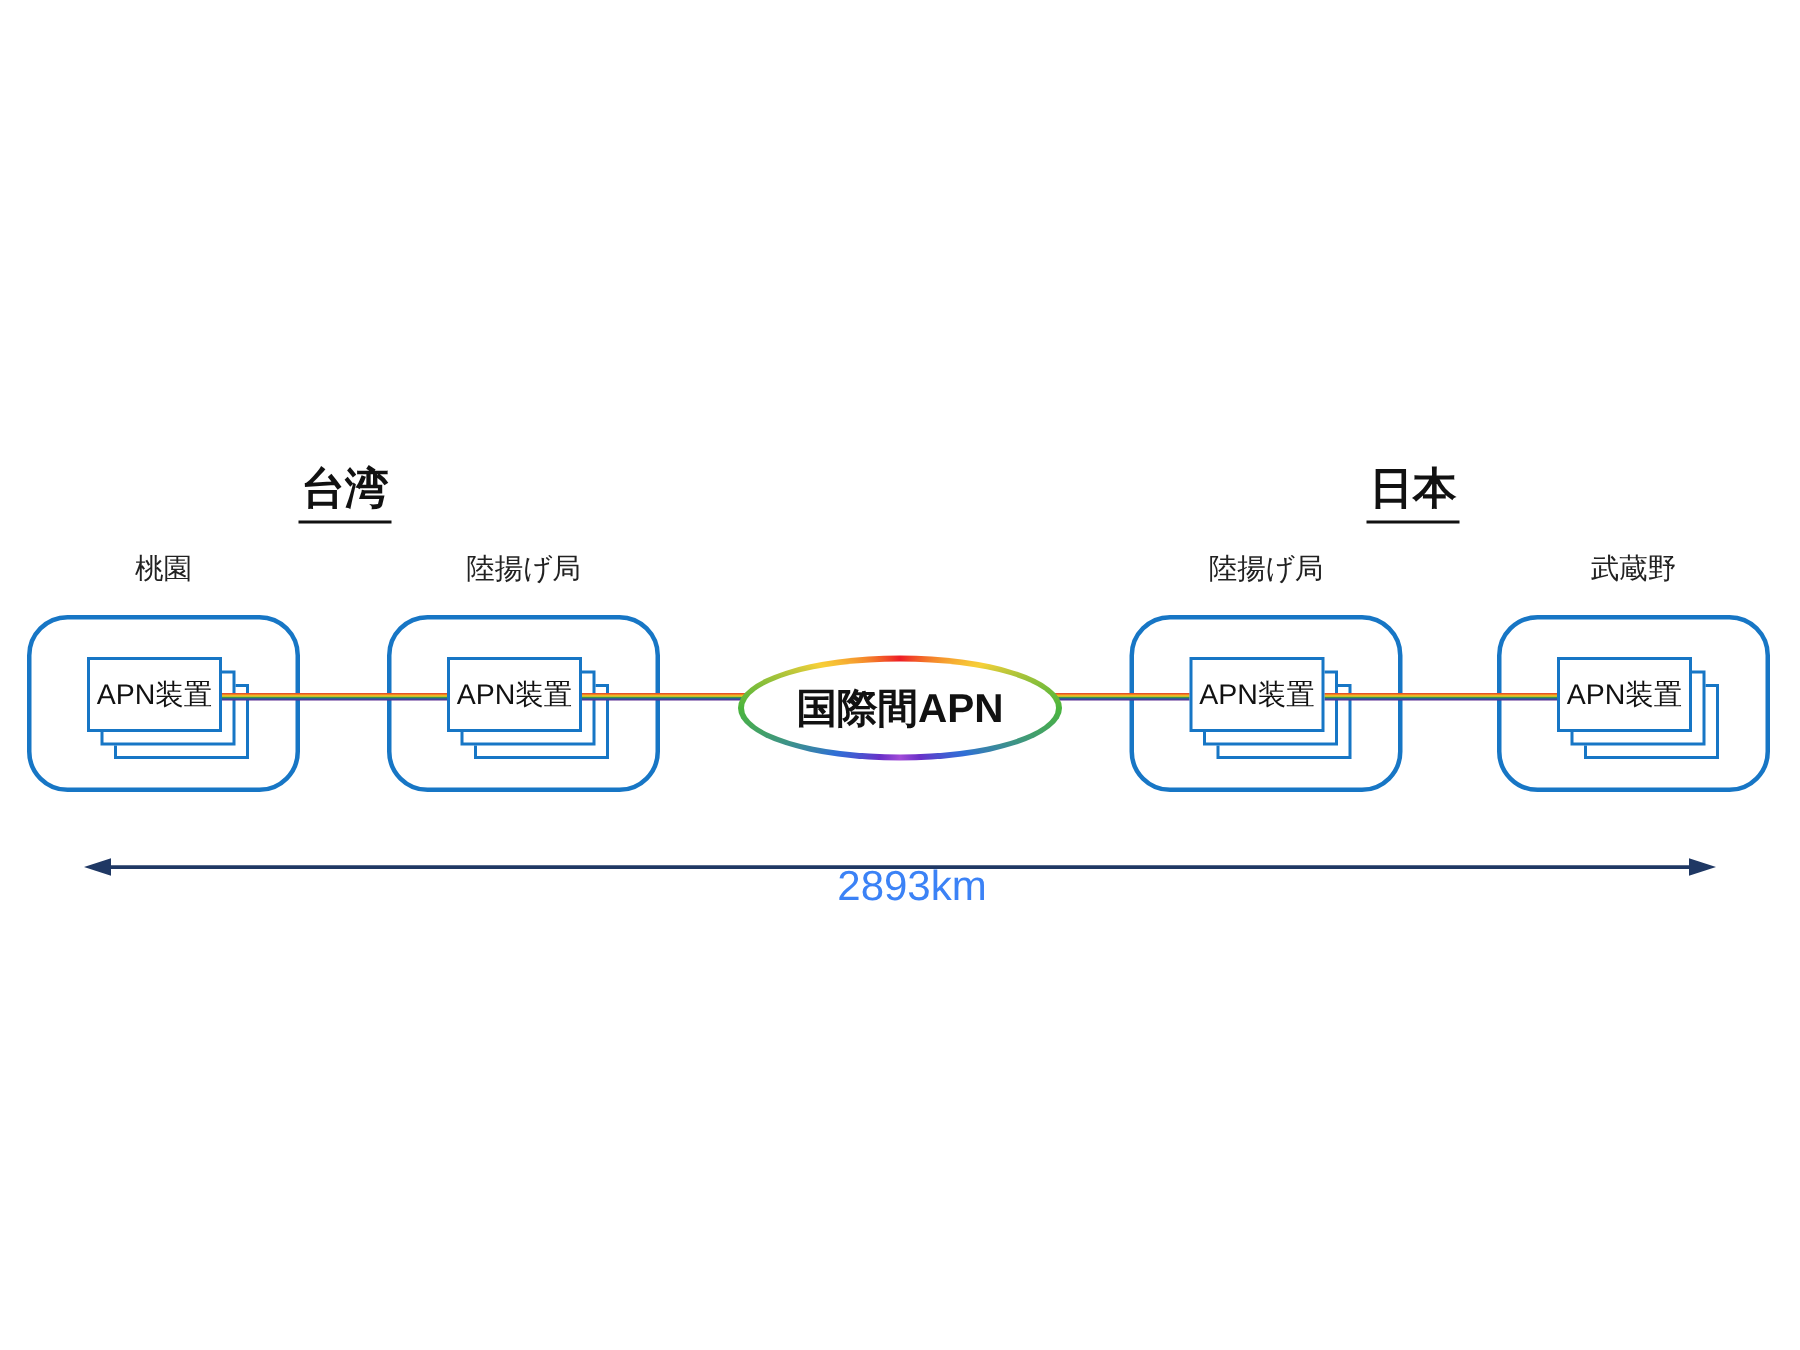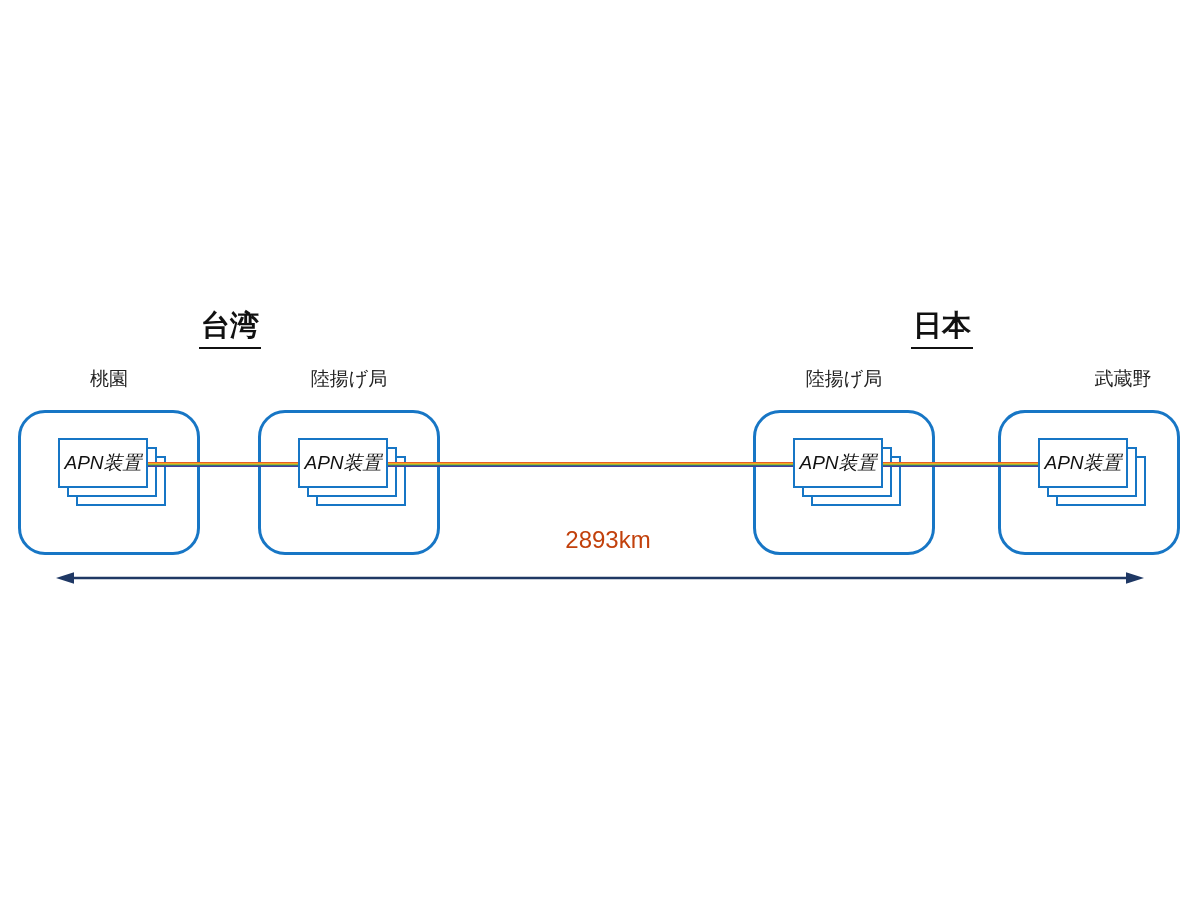--- a/index.html
+++ b/index.html
@@ -15,24 +15,23 @@
     border-bottom:2.5px solid #111;padding:0 2px 1px 2px;
     white-space:nowrap;
   }
   
   .site-label{
     position:absolute;top:366px;transform:translateX(-50%);
     font-size:19px;color:#222;white-space:nowrap;text-align:right;
   }
   
   .node-box{
-    position:absolute;top:410px;width:182px;height:145px;
+    position:absolute;top:410px;width:182px;height:118px;
     background:#ffffff;border:3px solid #1776c5;border-radius:27px;
     box-sizing:border-box;
-    font-style:italic;
   }
   
   .card{
     position:absolute;width:90px;height:50px;background:#ffffff;
     border:2.5px solid #1776c5;box-sizing:border-box;
   }
   .card.front{z-index:4;display:flex;align-items:center;justify-content:center;}
   .card.b1{z-index:2;}
   .card.b2{z-index:2;}
   .card-label{font-size:19px;color:#111;white-space:nowrap;}
@@ -52,37 +51,37 @@
       #2f6fd6 235deg, #4bb53c 270deg, #f7d038 298deg, #f5882b 325deg, #ee1c25 360deg);
   }
   .apn-ellipse-inner{
     position:absolute;left:4px;top:4px;right:4px;bottom:4px;
     background:#ffffff;border-radius:50%;
     display:flex;align-items:center;justify-content:center;
   }
   .apn-ellipse-label{font-size:27px;font-weight:bold;color:#111;white-space:nowrap;}
   
   .distance-label{
-    position:absolute;left:608px;top:526px;transform:translateX(-50%);
-    font-size:24px;color:#c2410c;white-space:nowrap;z-index:6;
+    position:absolute;left:608px;top:575px;transform:translateX(-50%);
+    font-size:28px;color:#3b82f6;white-space:nowrap;z-index:6;
   }
   .distance-arrow{position:absolute;left:54px;top:569px;z-index:1;}
 </style>
 </head>
 <body>
 
 <div id="stage">
 
   <div class="region-label" style="left:230px">台湾</div>
   <div class="region-label" style="left:942px">日本</div>
 
   <div class="site-label" style="left:109px">桃園</div>
   <div class="site-label" style="left:349px">陸揚げ局</div>
   <div class="site-label" style="left:844px">陸揚げ局</div>
-  <div class="site-label" style="left:1123px">武蔵野</div>
+  <div class="site-label" style="left:1089px">武蔵野</div>
 
   <div class="node-box" style="left:18px">
     <div class="card b2" style="left:55px;top:43px"></div>
     <div class="card b1" style="left:46px;top:34px"></div>
     <div class="card front" style="left:37px;top:25px">
       <span class="card-label">APN装置</span>
     </div>
   </div>
 
   <div class="node-box" style="left:258px">
@@ -104,20 +103,25 @@
   <div class="node-box" style="left:998px">
     <div class="card b2" style="left:55px;top:43px"></div>
     <div class="card b1" style="left:46px;top:34px"></div>
     <div class="card front" style="left:37px;top:25px">
       <span class="card-label">APN装置</span>
     </div>
   </div>
 
   <div class="fiber-line"></div>
 
+  <div class="apn-ellipse">
+    <div class="apn-ellipse-inner">
+      <span class="apn-ellipse-label">国際間APN</span>
+    </div>
+  </div>
 
   <div class="distance-label">2893km</div>
   <svg class="distance-arrow" width="1092" height="18" viewBox="0 0 1092 18" aria-hidden="true">
     <line x1="16" y1="9" x2="1076" y2="9" stroke="#1f3864" stroke-width="2.5"></line>
     <polygon points="2,9 20,3.2 20,14.8" fill="#1f3864"></polygon>
     <polygon points="1090,9 1072,3.2 1072,14.8" fill="#1f3864"></polygon>
   </svg>
 
 </div>
 

